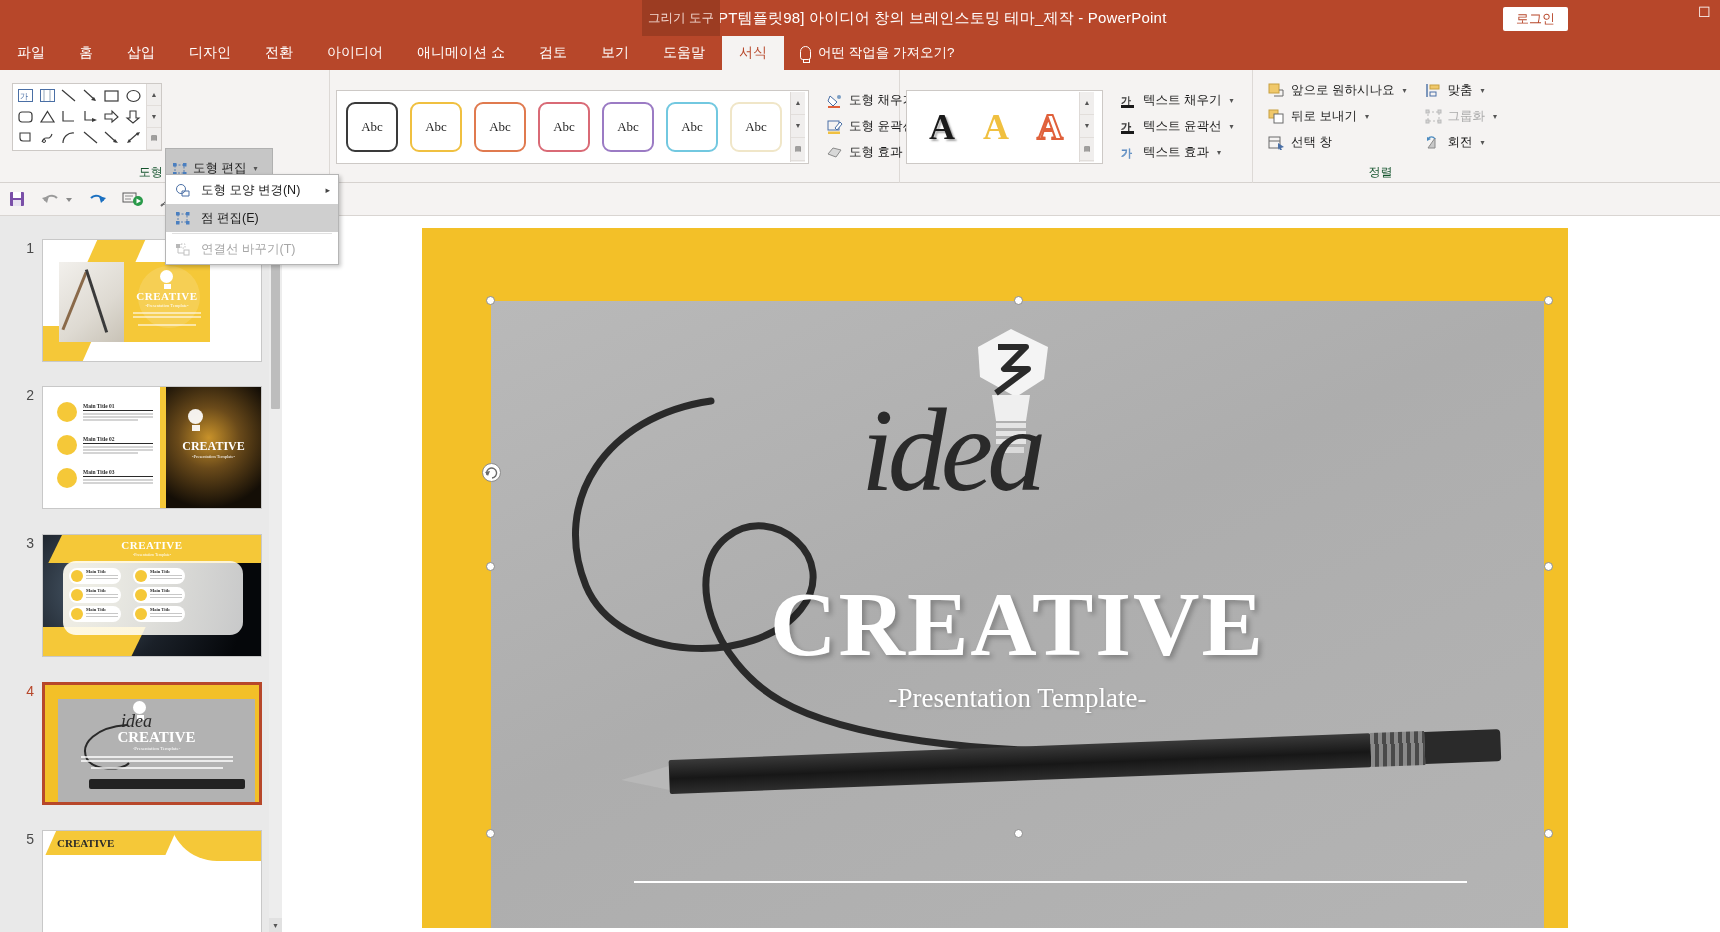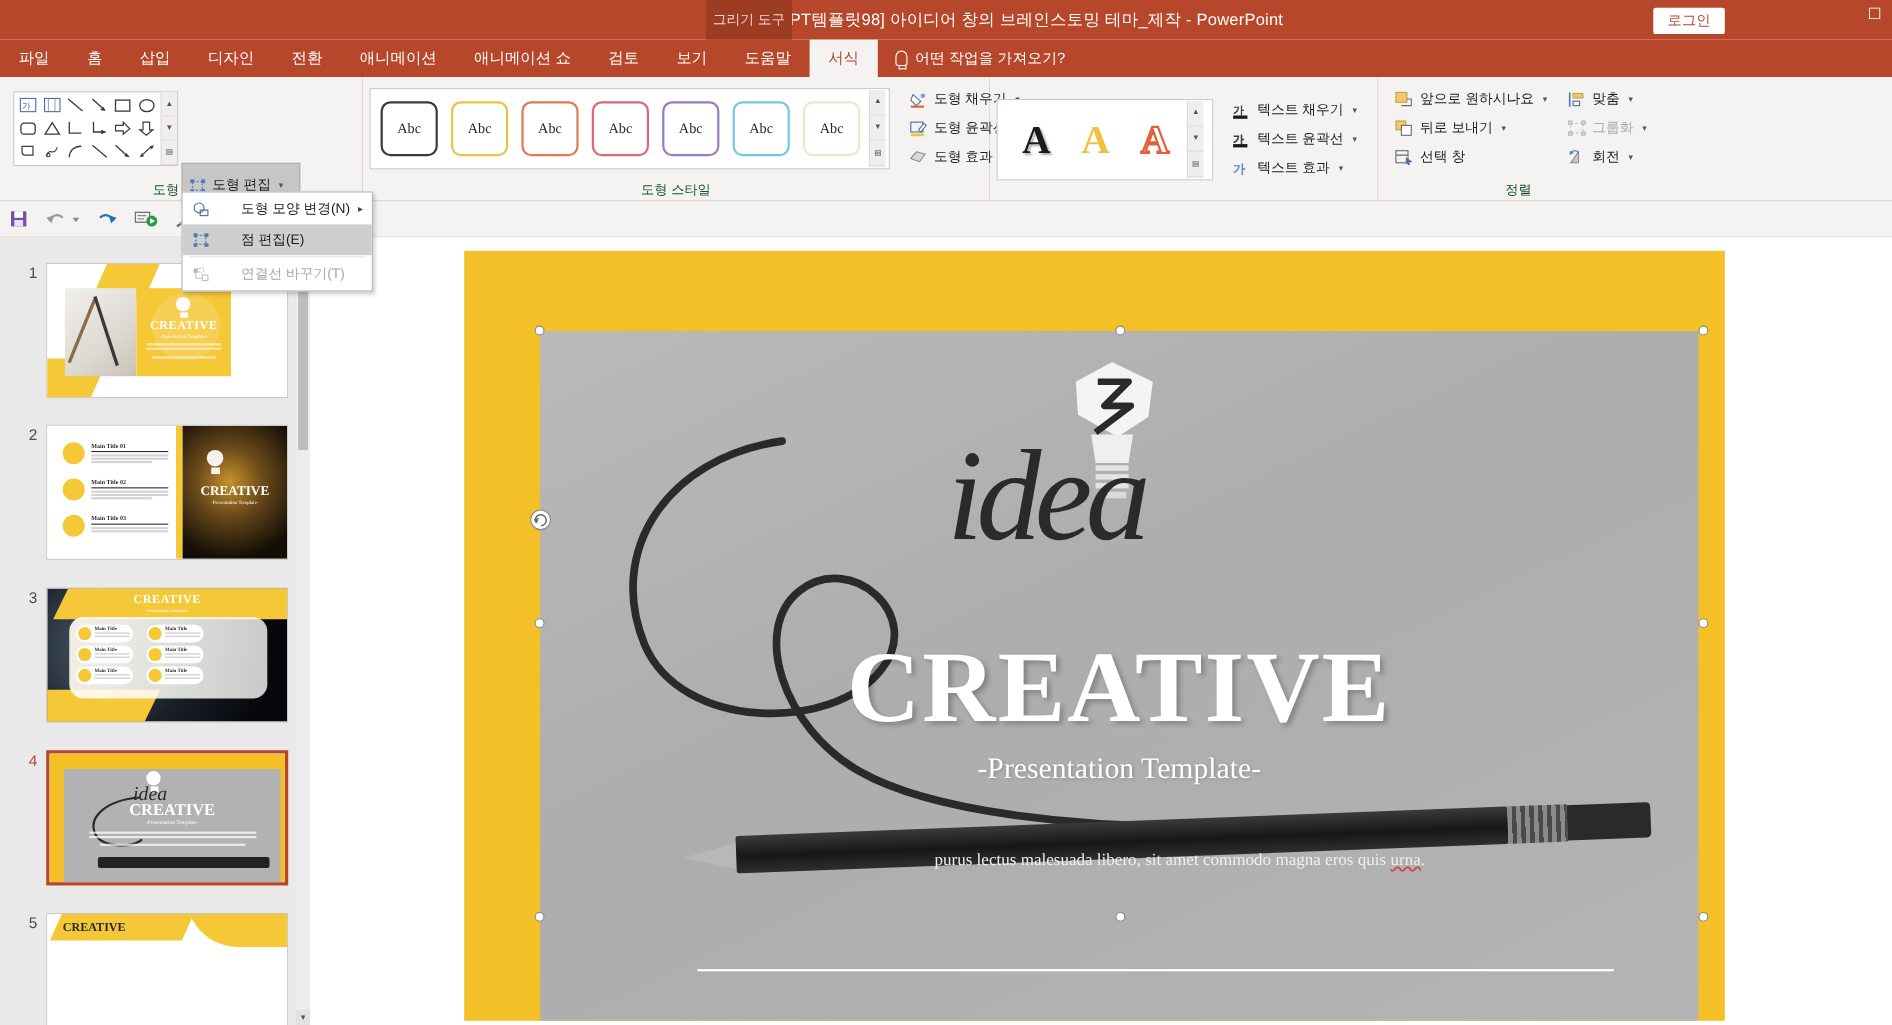--- a/index.html
+++ b/index.html
@@ -177,21 +177,21 @@
     width: 174px;
     background: #ffffff;
     border: 1px solid #b5b5b5;
     box-shadow: 2px 2px 4px rgba(0,0,0,0.22);
     z-index: 50;
     padding: 1px 0;
   }
   .dd-item {
     height: 28px;
     display: flex; align-items: center;
-    gap: 27px;
+    gap: 9px;
     padding: 0 8px;
     font-size: 12.5px;
     color: #1a1a1a;
     position: relative;
   }
   .dd-item.sel { background: #cfcfcf; }
   .dd-item.disabled { color: #a6a6a6; }
   .dd-sep { height: 1px; background: #e0e0e0; margin: 1px 6px; }
   .dd-arrow {
     position: absolute; right: 8px;
@@ -436,21 +436,21 @@
   <div class="login-btn">로그인</div>
   <div class="win-ctl">☐</div>
 </div>
 
 <div class="tabbar">
   <div class="tab">파일</div>
   <div class="tab">홈</div>
   <div class="tab">삽입</div>
   <div class="tab">디자인</div>
   <div class="tab">전환</div>
-  <div class="tab">애니메이션</div>
+  <div class="tab">아이디어</div>
   <div class="tab">애니메이션 쇼</div>
   <div class="tab">검토</div>
   <div class="tab">보기</div>
   <div class="tab">도움말</div>
   <div class="tab active">서식</div>
   <div class="tellme">
     <span class="bulb"></span>
     <span>어떤 작업을 가져오기?</span>
   </div>
 </div>
@@ -611,21 +611,20 @@
         </div>
         <div class="cmd">
           <svg width="17" height="15">
               <path d="M2 9 L7 3 L15 5 L10 12 Z" fill="#d8d8d8" stroke="#8a8a8a"></path>
             </svg>
           <span>도형 효과</span>
           <span class="caret">▾</span>
         </div>
       </div>
     </div>
-    <div class="rgroup-label">도형 스타일</div>
   </div>
 
   <div class="rgroup" style="width:353px">
     <div class="rgroup-body">
       <div class="wa-box">
         <span class="wa-a" style="color:#1a1a1a;text-shadow:2px 2px 2px rgba(0,0,0,.35)">A</span>
         <span class="wa-a" style="color:#f0c040">A</span>
         <span class="wa-a" style="color:#fff;-webkit-text-stroke:2px #e0603a">A</span>
         <div class="styles-scroll">
           <div class="ss-btn">▲</div>
@@ -993,23 +992,20 @@
 
         <div style="position:absolute;left:130px;top:440px;width:880px;height:44px;transform:rotate(-2.2deg)">
           <div style="position:absolute;left:0;top:10px;width:0;height:0;border-top:12px solid transparent;border-bottom:12px solid transparent;border-right:48px solid #b8b8b8"></div>
           <div style="position:absolute;left:48px;top:4px;right:130px;height:34px;background:linear-gradient(180deg,#3a3a3a,#171717 55%,#2e2e2e);border-radius:2px"></div>
           <div style="position:absolute;right:76px;top:4px;width:54px;height:34px;background:repeating-linear-gradient(90deg,#8a8a8a 0 4px,#4a4a4a 4px 8px)"></div>
           <div style="position:absolute;right:0;top:5px;width:76px;height:32px;background:#2a2a2a;border-radius:0 4px 4px 0"></div>
         </div>
 
         <div class="slide-title">CREATIVE</div>
         <div class="slide-sub">-Presentation Template-</div>
-        <div class="slide-body2">
-          <span>purus lectus malesuada libero, sit amet commodo magna eros quis </span><span class="sq">urna</span><span>.</span>
-        </div>
         <div class="hr-line"></div>
       </div>
 
       <div class="rot-handle" style="left:60px;top:235px">
         <svg width="13" height="13">
             <path d="M2 9 A5 5 0 1 1 7 12" fill="none" stroke="#6a6a6a" stroke-width="1.4"></path>
             <polygon points="0,6 5,5 3,10" fill="#6a6a6a"></polygon>
           </svg>
       </div>
       <div class="sel-handle" style="left:64px;top:68px"></div>

